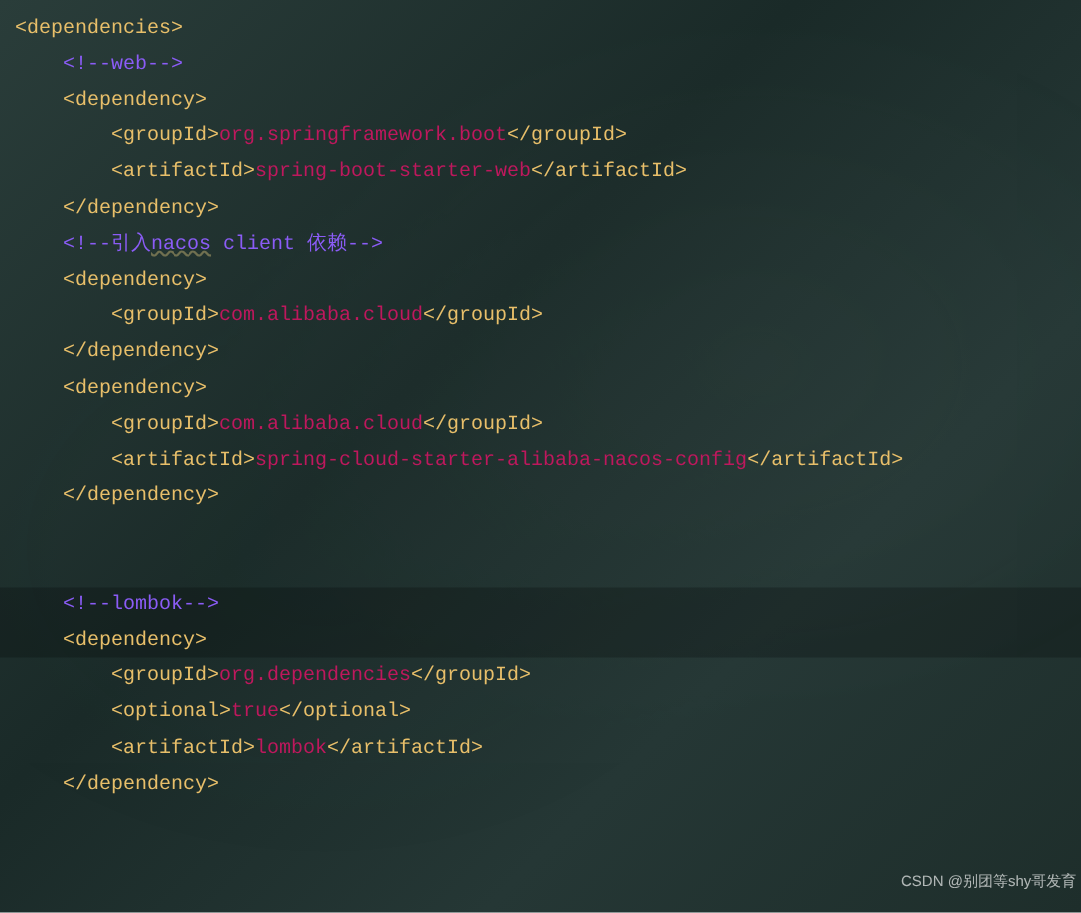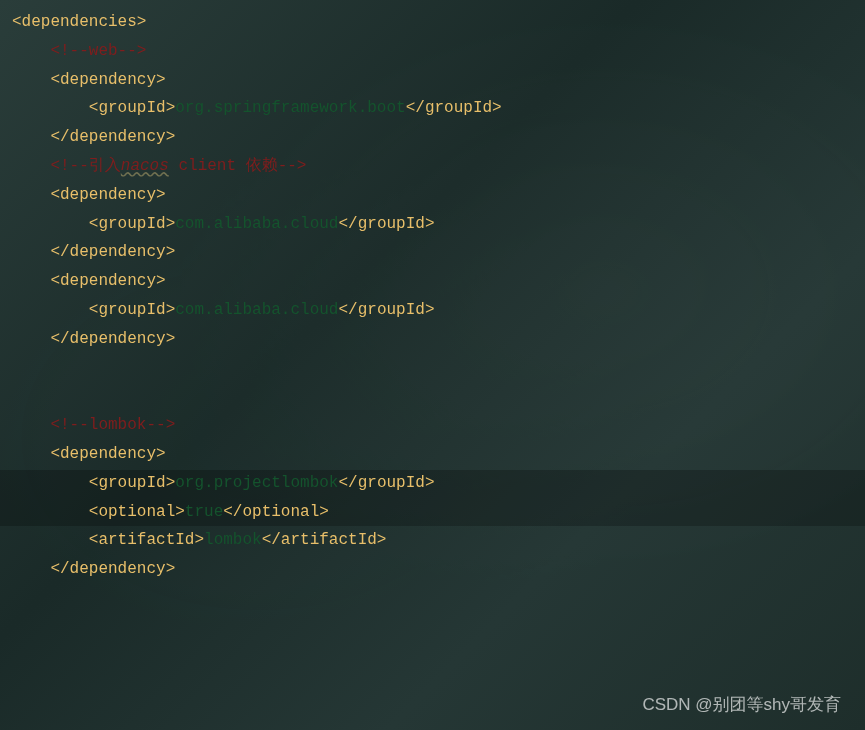--- a/index.html
+++ b/index.html
@@ -20,42 +20,42 @@
     }
     .code-area {
       padding: 8px 0 0 12px;
       position: relative;
     }
     .line {
       white-space: pre;
       height: 28.8px;
     }
     .tag { color: #e8bf6a; }
-    .text { color: #14532d; }
-    .comment { color: #7f1d1d; }
-    .underline { text-decoration: underline wavy #707050; font-style: italic; }
+    .text { color: #be185d; }
+    .comment { color: #8b5cf6; }
+    .underline { text-decoration: underline wavy #707050; }
     .highlight-band {
       position: absolute;
       left: 0;
       right: 0;
       top: 470px;
       height: 56px;
       background: rgba(0, 0, 0, 0.22);
       z-index: 0;
     }
     .content {
       position: relative;
       z-index: 1;
     }
     .watermark {
       position: absolute;
       bottom: 10px;
-      right: 24px;
+      right: 4px;
       color: rgba(255, 255, 255, 0.65);
-      font-size: 17px;
+      font-size: 12px;
       font-family: sans-serif;
       z-index: 5;
       text-align: right;
     }
     .bg-decoration {
       position: absolute;
       top: 0;
       left: 0;
       right: 0;
       bottom: 0;
@@ -70,36 +70,38 @@
 
 <div class="bg-decoration"></div>
 <div class="highlight-band"></div>
 
 <div class="code-area content">
   <div class="line"><span class="tag">&lt;dependencies&gt;</span></div>
 
   <div class="line">    <span class="comment">&lt;!--web--&gt;</span></div>
   <div class="line">    <span class="tag">&lt;dependency&gt;</span></div>
   <div class="line">        <span class="tag">&lt;groupId&gt;</span><span class="text">org.springframework.boot</span><span class="tag">&lt;/groupId&gt;</span></div>
+  <div class="line">        <span class="tag">&lt;artifactId&gt;</span><span class="text">spring-boot-starter-web</span><span class="tag">&lt;/artifactId&gt;</span></div>
   <div class="line">    <span class="tag">&lt;/dependency&gt;</span></div>
 
   <div class="line">    <span class="comment">&lt;!--引入</span><span class="comment underline">nacos</span><span class="comment"> client 依赖--&gt;</span></div>
   <div class="line">    <span class="tag">&lt;dependency&gt;</span></div>
   <div class="line">        <span class="tag">&lt;groupId&gt;</span><span class="text">com.alibaba.cloud</span><span class="tag">&lt;/groupId&gt;</span></div>
   <div class="line">    <span class="tag">&lt;/dependency&gt;</span></div>
 
   <div class="line">    <span class="tag">&lt;dependency&gt;</span></div>
   <div class="line">        <span class="tag">&lt;groupId&gt;</span><span class="text">com.alibaba.cloud</span><span class="tag">&lt;/groupId&gt;</span></div>
+  <div class="line">        <span class="tag">&lt;artifactId&gt;</span><span class="text">spring-cloud-starter-alibaba-nacos-config</span><span class="tag">&lt;/artifactId&gt;</span></div>
   <div class="line">    <span class="tag">&lt;/dependency&gt;</span></div>
 
   <div class="line"> </div>
   <div class="line"> </div>
 
   <div class="line">    <span class="comment">&lt;!--lombok--&gt;</span></div>
   <div class="line">    <span class="tag">&lt;dependency&gt;</span></div>
-  <div class="line">        <span class="tag">&lt;groupId&gt;</span><span class="text">org.projectlombok</span><span class="tag">&lt;/groupId&gt;</span></div>
+  <div class="line">        <span class="tag">&lt;groupId&gt;</span><span class="text">org.dependencies</span><span class="tag">&lt;/groupId&gt;</span></div>
   <div class="line">        <span class="tag">&lt;optional&gt;</span><span class="text">true</span><span class="tag">&lt;/optional&gt;</span></div>
   <div class="line">        <span class="tag">&lt;artifactId&gt;</span><span class="text">lombok</span><span class="tag">&lt;/artifactId&gt;</span></div>
   <div class="line">    <span class="tag">&lt;/dependency&gt;</span></div>
 
 </div>
 
 <div class="watermark">CSDN @别团等shy哥发育</div>
 
 </body></html>

